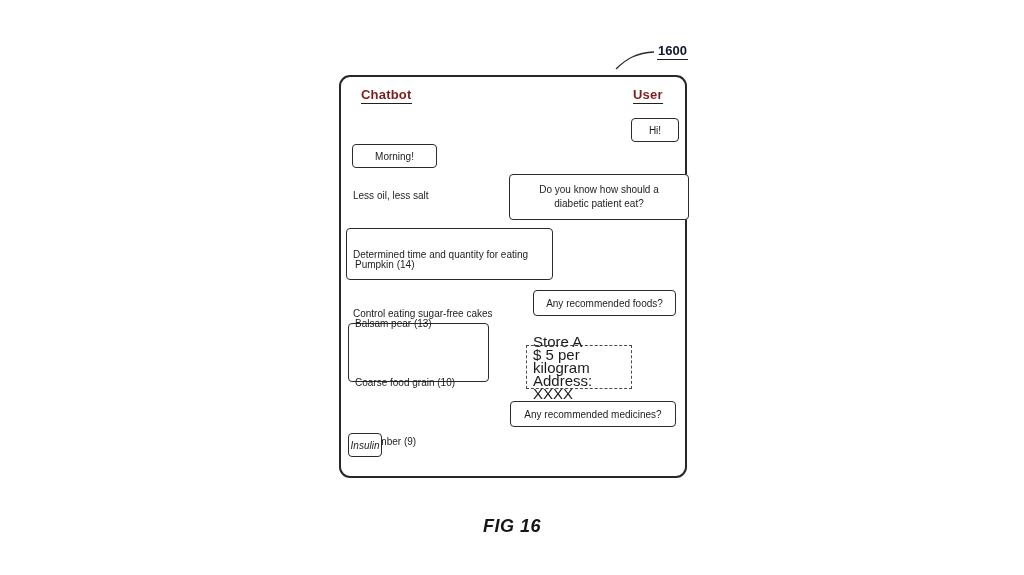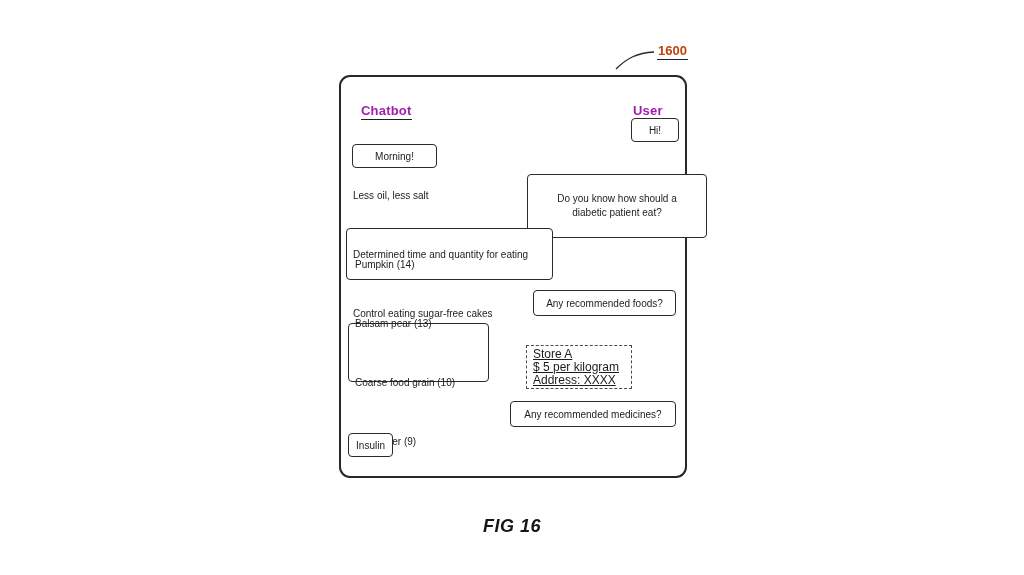--- a/index.html
+++ b/index.html
@@ -20,42 +20,41 @@
     position: absolute;
     left: 0; top: 0;
     width: 1024px; height: 575px;
     pointer-events: none;
   }
   .ref-number {
     position: absolute;
     left: 657px; top: 43px;
     font-size: 13px;
     font-weight: bold;
-    color: #c2410c;
+    color: #0f172a;
     border-bottom: 1.5px solid #1f1f1f;
     padding: 0 1px 1px 1px;
   }
   .chat-frame {
     position: absolute;
     left: 339px; top: 75px;
     width: 348px; height: 403px;
     box-sizing: border-box;
     border: 2px solid #272727;
     border-radius: 11px;
     background: #ffffff;
   }
   .hdr {
     position: absolute;
     font-size: 13px;
     font-weight: bold;
-    color: #a21caf;
+    color: #7f1d1d;
     border-bottom: 1.6px solid #1f1f1f;
     padding-bottom: 1px;
     letter-spacing: 0.2px;
-    margin-top: 16px;
   }
   .hdr-left  { left: 361px; top: 87px; }
   .hdr-right { left: 633px; top: 87px; }
   .bubble {
     position: absolute;
     box-sizing: border-box;
     border: 1.4px solid #2b2b2b;
     border-radius: 4px;
     background: #ffffff;
     font-size: 10px;
@@ -67,28 +66,27 @@
   }
   .bubble.centered { align-items: center; text-align: center; }
   .bubble.listed   { align-items: flex-start; text-align: left; padding-left: 6px; padding-right: 2px; gap: 46px; }
   .store-box {
     position: absolute;
     left: 526px; top: 345px;
     width: 106px; height: 44px;
     box-sizing: border-box;
     border: 1.2px dashed #4a4a4a;
     background: #ffffff;
-    font-size: 12px;
+    font-size: 15px;
     line-height: 13px;
     color: #1c1c1c;
     padding: 2px 2px 2px 6px;
     display: flex;
     flex-direction: column;
     justify-content: center;
-    text-decoration: underline;
   }
   .caption {
     position: absolute;
     left: 483px; top: 516px;
     font-size: 18px;
     font-weight: bold;
     font-style: italic;
     letter-spacing: 0.5px;
     color: #161616;
   }
@@ -112,21 +110,21 @@
   <div class="hdr hdr-right">User</div>
 
   <div class="bubble centered" style="left:631px; top:118px; width:48px; height:24px;">
     <div>Hi!</div>
   </div>
 
   <div class="bubble centered" style="left:352px; top:144px; width:85px; height:24px;">
     <div>Morning!</div>
   </div>
 
-  <div class="bubble centered" style="left:527px; top:174px; width:180px; height:64px; line-height:14px;">
+  <div class="bubble centered" style="left:509px; top:174px; width:180px; height:46px; line-height:14px;">
     <div>Do you know how should a</div>
     <div>diabetic patient eat?</div>
   </div>
 
   <div class="bubble listed" style="left:346px; top:228px; width:207px; height:52px;">
     <div>Less oil, less salt</div>
     <div>Determined time and quantity for eating</div>
     <div>Control eating sugar-free cakes</div>
   </div>
 
@@ -144,19 +142,19 @@
   <div class="store-box">
     <div>Store A</div>
     <div>$ 5 per kilogram</div>
     <div>Address: XXXX</div>
   </div>
 
   <div class="bubble centered" style="left:510px; top:401px; width:166px; height:26px;">
     <div>Any recommended medicines?</div>
   </div>
 
-  <div class="bubble centered" style="left:348px; top:433px; width:45px; height:24px;">
+  <div class="bubble centered" style="left:348px; top:433px; width:34px; height:24px;font-style:italic;">
     <div>Insulin</div>
   </div>
 
   <div class="caption">FIG 16</div>
 
 </div>
 
 </body></html>

